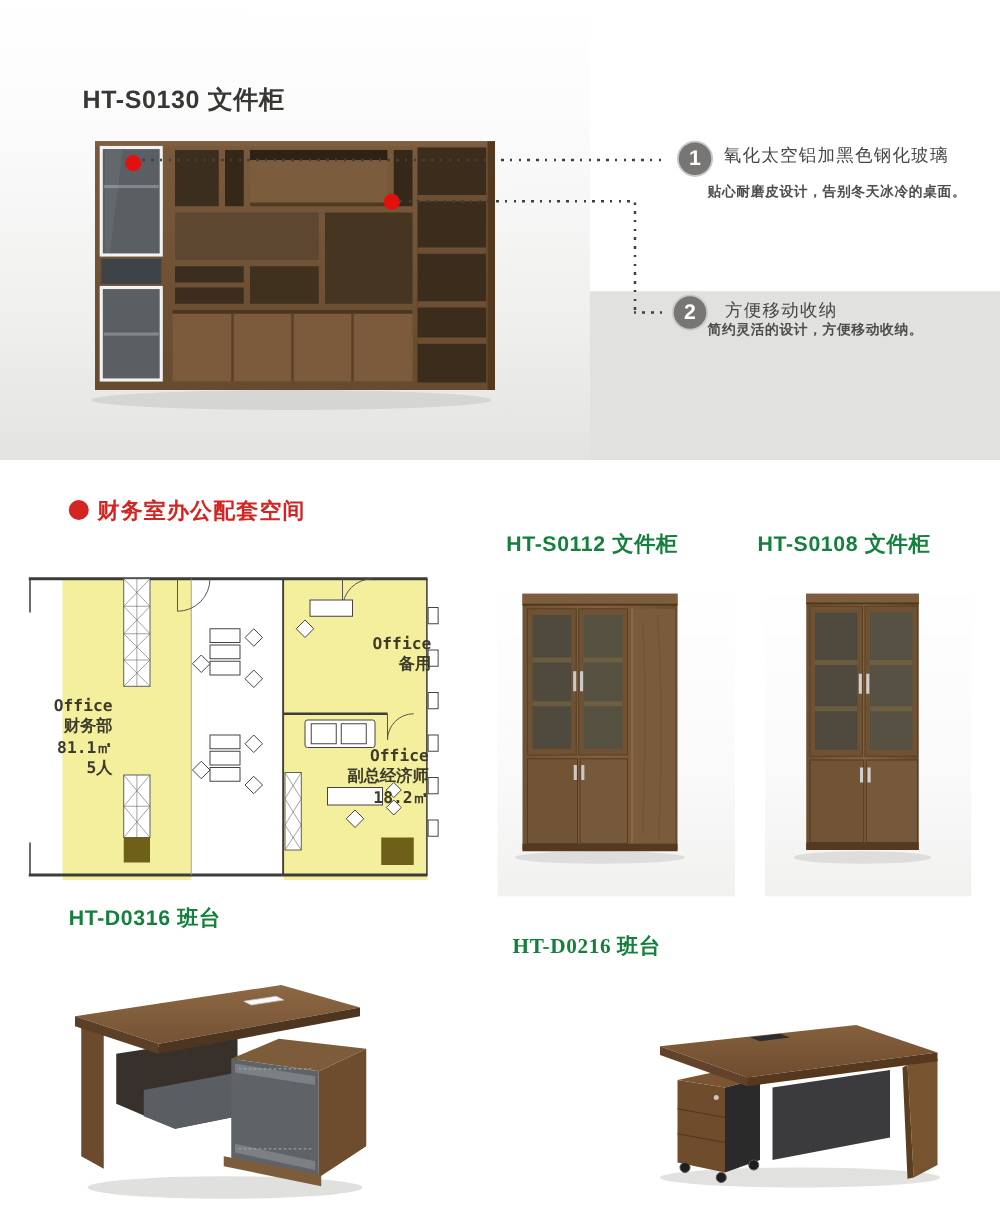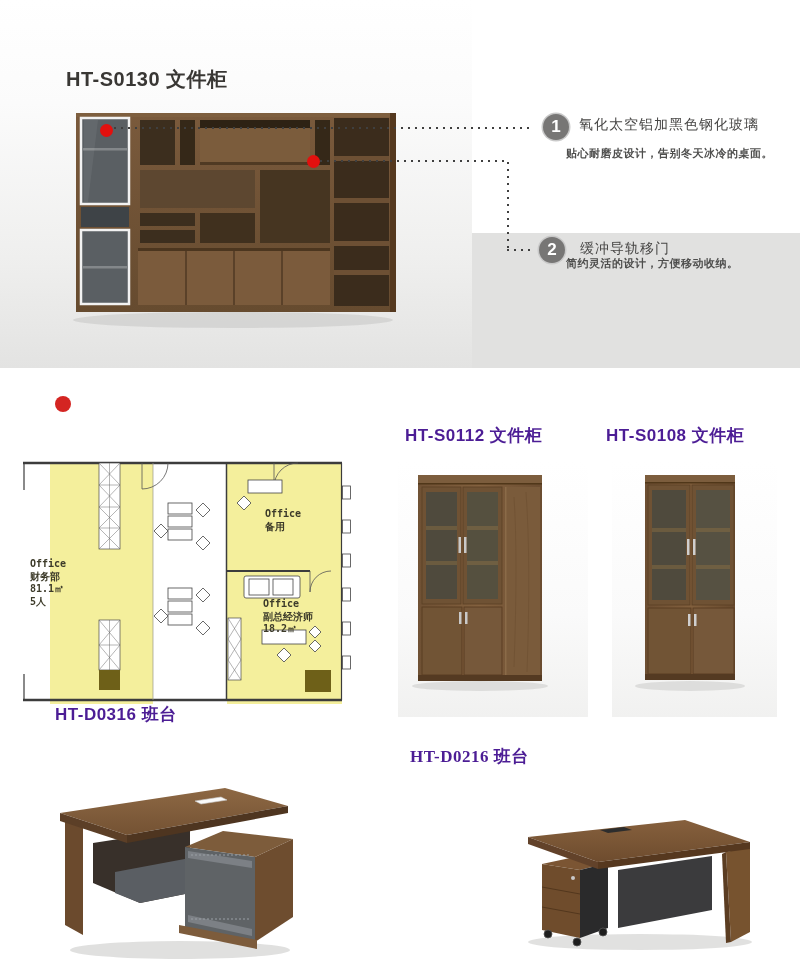--- a/index.html
+++ b/index.html
@@ -21,24 +21,24 @@
   .callout-num{width:26px;height:26px;border-radius:50%;background:#777675;color:#ffffff;
     display:flex;align-items:center;justify-content:center;font-size:17px;font-weight:bold;
     box-shadow:0 0 0 1.5px #c9c9c9;z-index:3;}
   .callout-title{font-size:14px;color:#474645;letter-spacing:1px;z-index:3;}
   .callout-desc{font-size:11px;font-weight:600;color:#4e4e4d;letter-spacing:.5px;z-index:3;}
   
   .space-heading{left:55px;top:396px;display:flex;align-items:center;z-index:3;}
   .space-bullet{width:16px;height:16px;border-radius:50%;margin-right:7px;}
   .space-text{font-size:17.5px;font-weight:bold;letter-spacing:1px;}
   .plan-wrap{left:22px;top:458px;width:330px;height:246px;z-index:1;}
-  .plan-label{position:absolute;white-space:pre-line;text-align:left;
+  .plan-label{position:absolute;white-space:pre-line;text-align:right;
     font-family:"DejaVu Sans Mono","Liberation Mono",monospace;
-    font-size:10px;font-weight:bold;color:#3d3b2a;line-height:1.25;z-index:2;}
-  .prod-title{font-size:17px;font-weight:bold;color:#4c1d95;letter-spacing:.5px;z-index:3;}
+    font-size:13px;font-weight:bold;color:#3d3b2a;line-height:1.25;z-index:2;}
+  .prod-title{font-size:17px;font-weight:bold;color:#15803d;letter-spacing:.5px;z-index:3;}
   .photo-card{background:linear-gradient(180deg,#ffffff 0%,#fafafa 60%,#f1f1f0 100%);z-index:1;}
 </style>
 </head>
 <body>
 
 <div class="abs photo-bg"></div>
 <div class="abs gray-panel"></div>
 
 <div class="abs hero-title">HT-S0130 文件柜</div>
 
@@ -92,25 +92,26 @@
 <div class="abs dash-h" style="left:114px;top:127px;width:418px;"></div>
 <div class="abs dash-h" style="left:320px;top:160px;width:188px;"></div>
 <div class="abs dash-v" style="left:507px;top:162px;height:88px;"></div>
 <div class="abs dash-h" style="left:507px;top:249px;width:28px;"></div>
 
 <div class="abs callout-num" style="left:543px;top:114px;">1</div>
 <div class="abs callout-title" style="left:579px;top:116px;">氧化太空铝加黑色钢化玻璃</div>
 <div class="abs callout-desc" style="left:566px;top:146px;">贴心耐磨皮设计，告别冬天冰冷的桌面。</div>
 
 <div class="abs callout-num" style="left:539px;top:237px;">2</div>
-<div class="abs callout-title" style="left:580px;top:240px;">缓冲导轨移门</div>
+<div class="abs callout-title" style="left:580px;top:240px;">方便移动收纳</div>
 <div class="abs callout-desc" style="left:566px;top:256px;">简约灵活的设计，方便移动收纳。</div>
 
 <div class="abs space-heading">
   <span class="space-bullet" style="background: rgb(212, 37, 34);"></span>
+  <span class="space-text" style="color: rgb(212, 37, 34);">财务室办公配套空间</span>
 </div>
 
 <div class="abs plan-wrap">
   <svg width="330" height="246" viewBox="0 0 330 246">
 
     <rect x="28" y="5" width="103" height="241" class="zoneY" fill="#f4ef9c"></rect>
     <rect x="205" y="5" width="115" height="241" class="zoneY" fill="#f4ef9c"></rect>
 
     <line x1="1" y1="5" x2="320" y2="5" stroke="#3c3c3c" stroke-width="2.5"></line>
     <line x1="1" y1="242" x2="320" y2="242" stroke="#3c3c3c" stroke-width="2.5"></line>
@@ -255,21 +256,21 @@
     <rect x="81" y="77" width="2.5" height="16" fill="#cfcfcf"></rect>
 
     <rect x="36" y="146" width="43" height="66" fill="#715435" stroke="#56391e" stroke-width="0.8"></rect>
     <rect x="81" y="146" width="41" height="66" fill="#76583a" stroke="#56391e" stroke-width="0.8"></rect>
     <rect x="76" y="152" width="2.5" height="12" fill="#cfcfcf"></rect>
     <rect x="82" y="152" width="2.5" height="12" fill="#cfcfcf"></rect>
     <rect x="33" y="212" width="90" height="6" fill="#543a22"></rect>
   </svg>
 </div>
 
-<div class="abs prod-title" style="left:55px;top:703px;">HT-D0316 班台</div>
+<div class="abs prod-title" style="left:55px;top:723px;">HT-D0316 班台</div>
 <svg class="abs" style="left:45px;top:775px;z-index:1;" width="270" height="195" viewBox="0 0 270 195">
   <defs>
     <linearGradient id="g316" x1="0" y1="0" x2="0" y2="1">
       <stop offset="0" stop-color="#8d6844"></stop>
         <stop offset="1" stop-color="#745233"></stop>
     </linearGradient>
   </defs>
   <ellipse cx="135" cy="175" rx="110" ry="9" fill="#dadad9" opacity="0.85"></ellipse>
 
   <polygon points="20,44 20,150 38,160 38,52" fill="#6b4a2d"></polygon>

